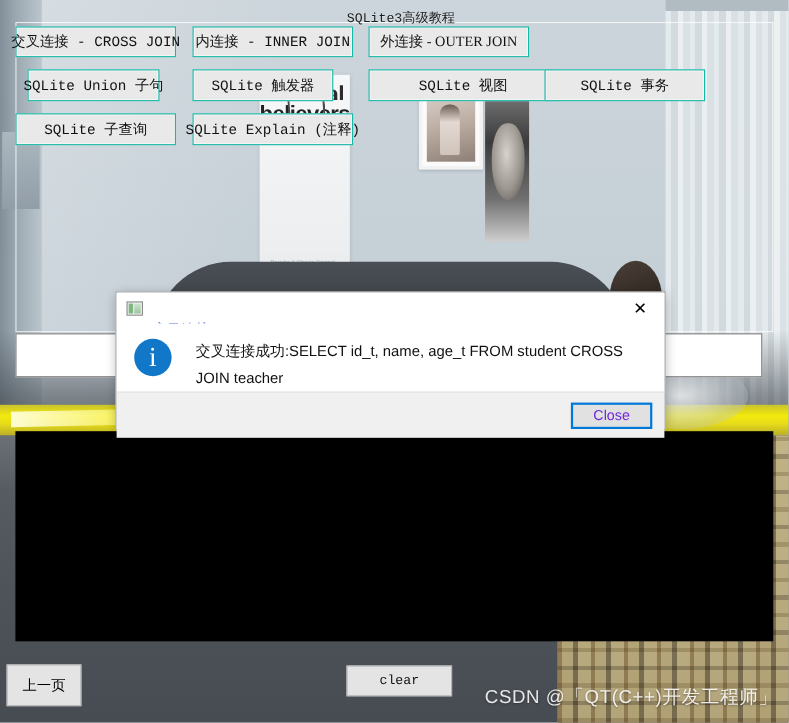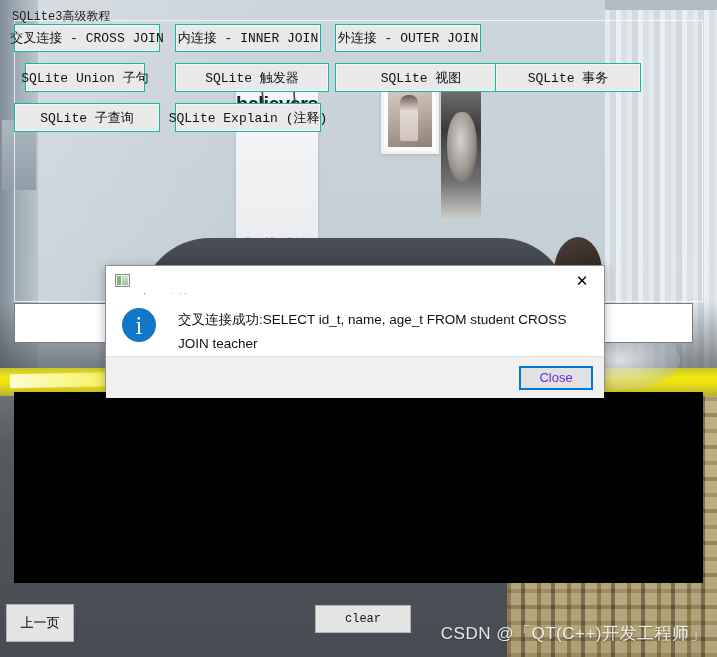--- a/index.html
+++ b/index.html
@@ -178,21 +178,21 @@
   }
   .bg-bottom-sheen {
     position: absolute; left: 0; top: 396px; width: 717px; height: 50px;
     background: linear-gradient(180deg, rgba(255,255,255,.10), rgba(255,255,255,0));
   }
 
   
   .win-title {
     position: absolute;
     left: 12px; right: 0; top: 8px;
-    text-align: left;
+    text-align: center;
     font-family: "Liberation Mono", monospace;
     font-size: 12px;
     color: #1b1b1b;
     text-shadow: 0 1px 0 rgba(255,255,255,.35);
     z-index: 5;
   }
 
   
   .btn-grid { position: absolute; left: 0; top: 0; width: 717px; height: 140px; z-index: 6; }
   .qbtn {
@@ -207,24 +207,24 @@
     align-items: center;
     justify-content: center;
     cursor: pointer;
     white-space: nowrap;
     box-sizing: border-box;
   }
 
   
   .b-cross  { left: 14px;  top: 24px; width: 146px; height: 28px; }
   .b-inner  { left: 175px; top: 24px; width: 146px; height: 28px; }
-  .b-outer  { left: 335px; top: 24px; width: 146px; height: 28px; }
+  .b-outer  { left: 335px; top: 24px; width: 146px; height: 28px; font-family: Liberation Serif, serif; }
   
   .b-union  { left: 14px;  top: 63px; width: 120px; height: 29px; margin-left: 11px; }
-  .b-trig   { left: 175px; top: 63px; width: 154px; height: 29px; text-align: right; }
+  .b-trig   { left: 175px; top: 63px; width: 128px; height: 29px; text-align: right; }
   .b-view   { left: 335px; top: 63px; width: 172px; height: 29px; }
   .b-trans  { left: 495px; top: 63px; width: 146px; height: 29px; }
   
   .b-sub    { left: 14px;  top: 103px; width: 146px; height: 29px; }
   .b-expl   { left: 175px; top: 103px; width: 146px; height: 29px; }
 
   
   .textfield {
     position: absolute;
     left: 14px; top: 303px; width: 679px; height: 40px;

